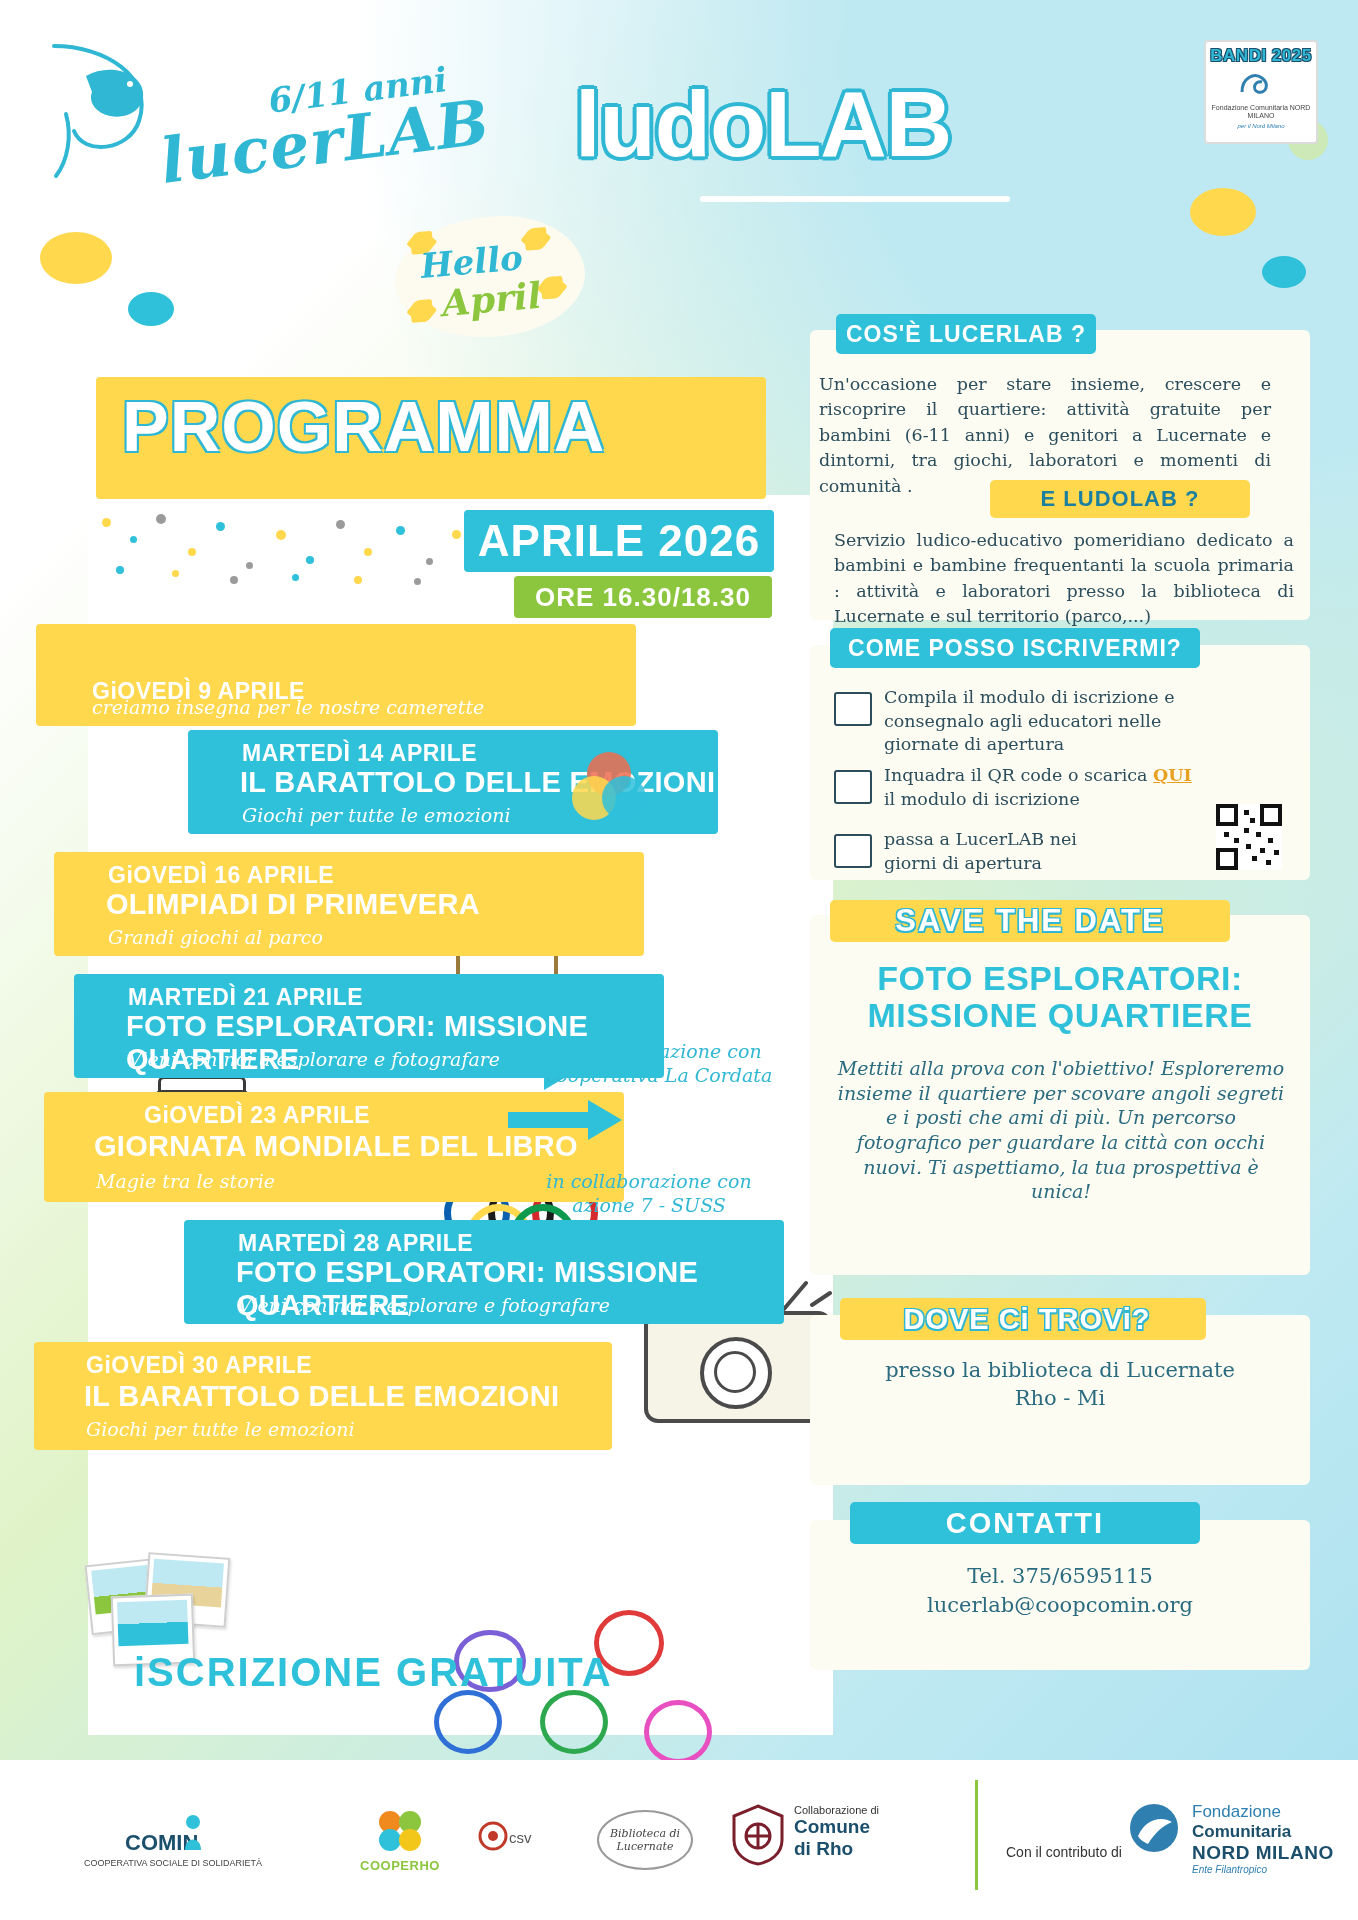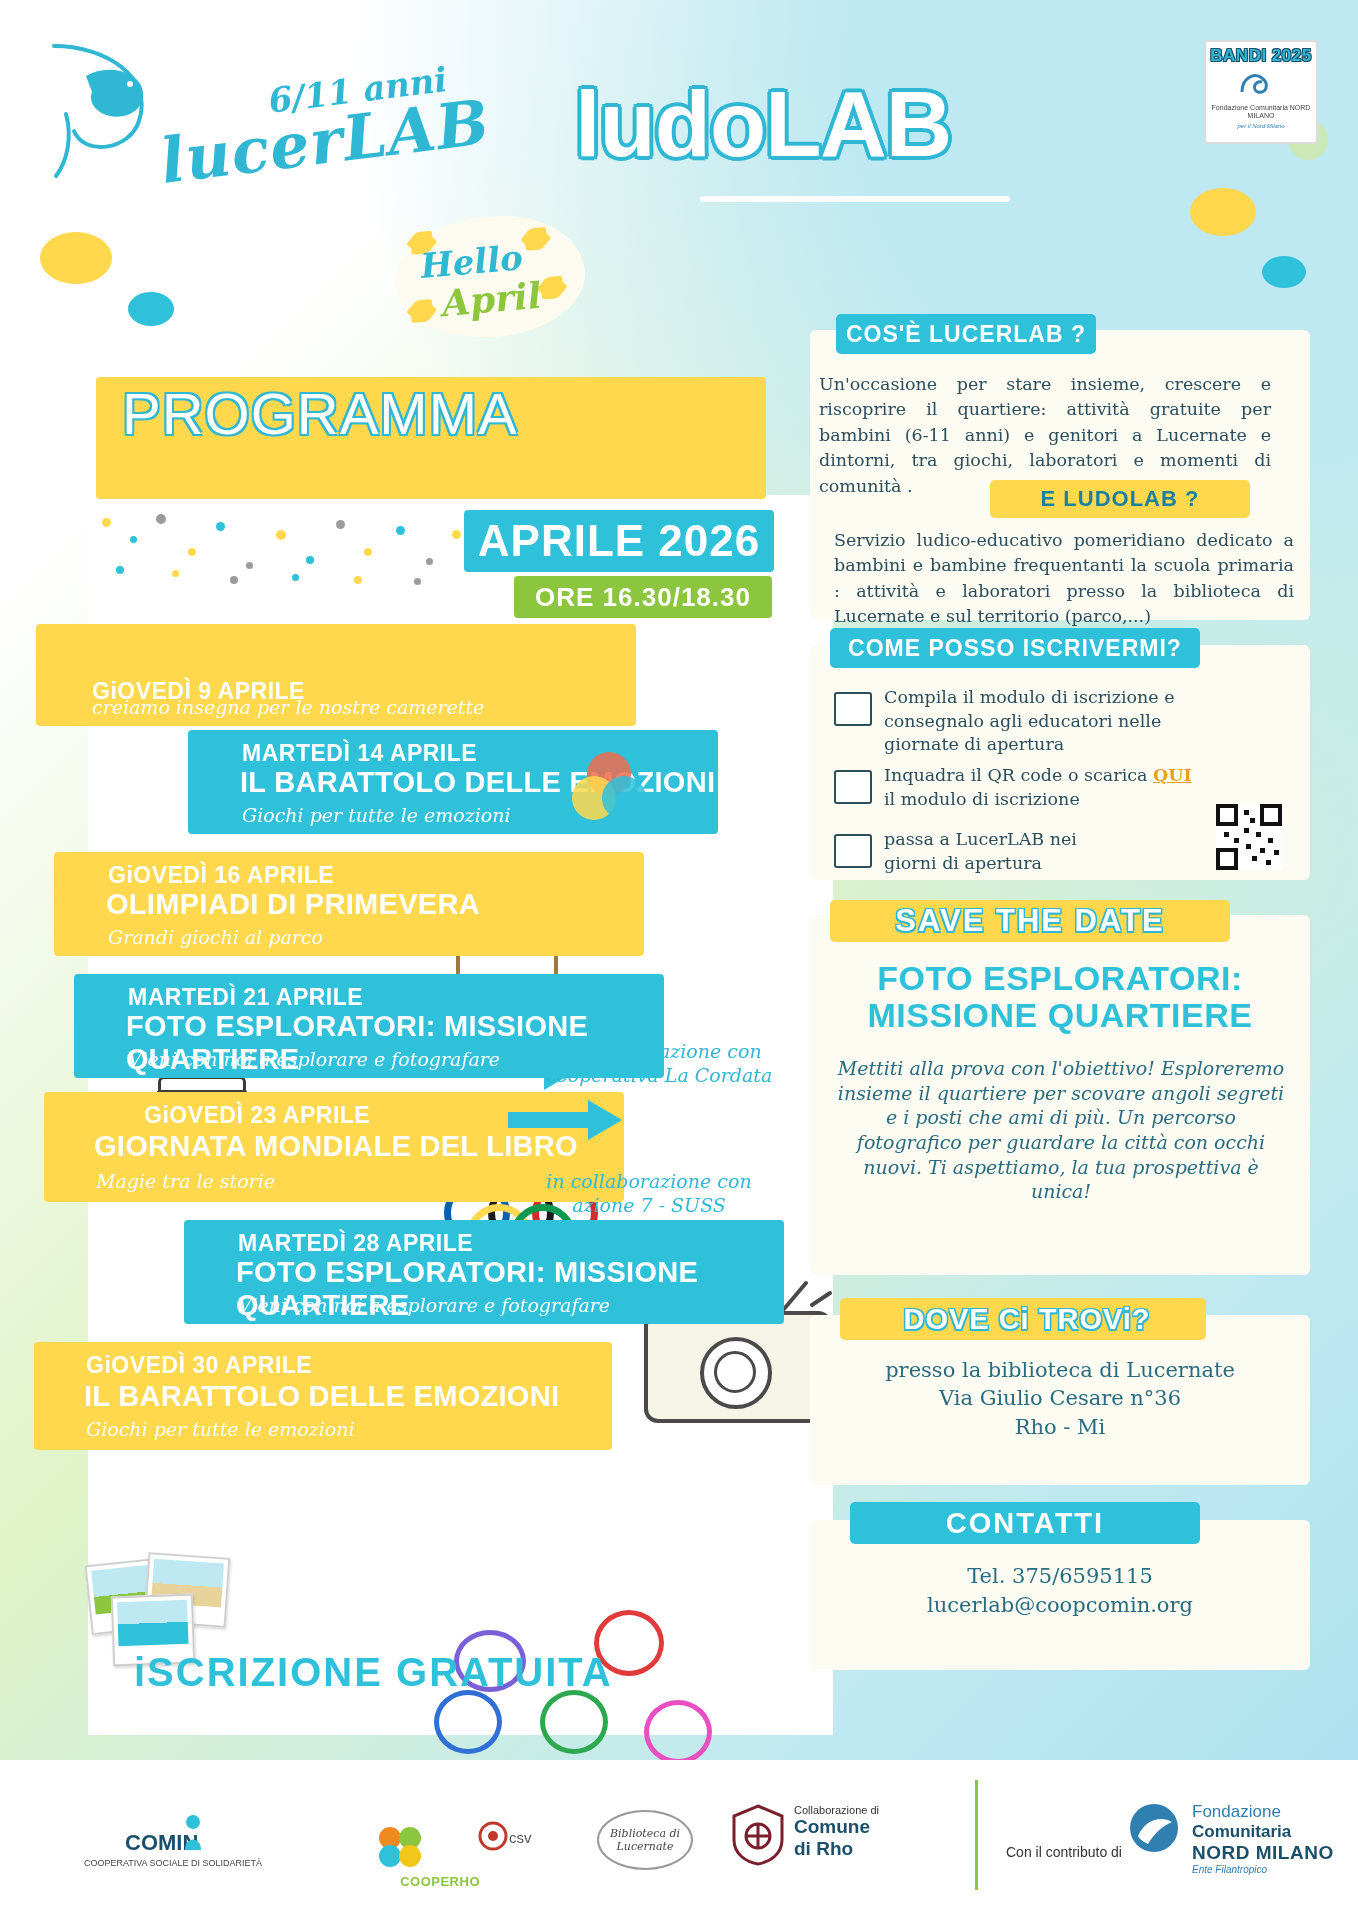--- a/index.html
+++ b/index.html
@@ -85,22 +85,22 @@
   .bandi-badge .bl { font-size:6px; color:#2f7fb0; margin-top:2px; font-style:italic;}
   .swirl { position:absolute; left:44px; top:36px; }
 
   
   .left { position:absolute; left:44px; top:380px; width:745px; }
   .programma-band {
     position:absolute; left:52px; top:-3px; width:670px; height:122px;
     background:#ffd84d; border-radius:4px;
   }
   .programma-text {
-    position:absolute; left:78px; top:0;
-    font-size:58px; font-weight:normal; color:#ffffff; letter-spacing:1px;
+    position:absolute; left:78px; top:7px;
+    font-size:70px; font-weight:bold; color:#ffffff; letter-spacing:1px;
     text-shadow:-2px -2px 0 #2fb7d4,2px -2px 0 #2fb7d4,-2px 2px 0 #2fb7d4,2px 2px 0 #2fb7d4;
   }
   .white-panel {
     position:absolute; left:44px; top:115px; width:745px; height:1240px;
     background:#ffffff;
   }
   .confetti-area { position:absolute; left:52px; top:128px; width:400px; height:84px; }
   .dot { position:absolute; border-radius:50%; }
 
   .date-band {
@@ -489,21 +489,20 @@
       FOTO ESPLORATORI:<br>MISSIONE QUARTIERE
     </div>
     <div class="save-body" style="position:absolute;left:26px;top:726px;width:450px;">Mettiti alla prova con l'obiettivo! Esploreremo insieme il quartiere per scovare angoli segreti e i posti che ami di più. Un percorso fotografico per guardare la città con occhi nuovi. Ti aspettiamo, la tua prospettiva è unica!</div>
 
     <div class="card" style="left:0;top:985px;width:500px;height:170px;"></div>
     <div class="dove-title" style="position:absolute;left:30px;top:968px;width:366px;height:42px;">
       <span style="line-height:42px;">DOVE Ci TROVi?</span>
     </div>
     <div class="dove-body" style="position:absolute;left:20px;top:1026px;width:460px;">
       <div>presso la biblioteca di Lucernate</div>
-      <div>Via Giulio Cesare n°36</div>
       <div>Rho - Mi</div>
     </div>
 
     <div class="card" style="left:0;top:1190px;width:500px;height:150px;"></div>
     <div class="contact-title" style="position:absolute;left:40px;top:1172px;width:350px;height:42px;">
       <span style="line-height:42px;">CONTATTI</span>
     </div>
     <div class="contact-body" style="position:absolute;left:20px;top:1232px;width:460px;">
       <div>Tel.  375/6595115</div>
       <div>lucerlab@coopcomin.org</div>
@@ -515,21 +514,21 @@
 
     <div class="logo" style="left:48px;top:50px;width:250px;">
       <svg width="100" height="46" viewBox="0 0 100 46" style="display:block;margin:0 auto;">
         <text x="2" y="40" font-size="22" font-weight="bold" fill="#1b4f6b" font-family="Liberation Sans, sans-serif">COMIN</text>
         <circle cx="70" cy="12" r="7" fill="#2fc0da"></circle>
         <path d="M62,40 C62,26 78,26 78,40 Z" fill="#2fc0da"></path>
       </svg>
       <div class="logo-sub" style="margin-top:2px;">COOPERATIVA SOCIALE DI SOLIDARIETÀ</div>
     </div>
 
-    <div class="logo" style="left:320px;top:62px;width:160px;text-align:right;">
+    <div class="logo" style="left:320px;top:46px;width:160px;">
       <svg width="60" height="52" viewBox="0 0 60 52" style="display:block;margin:0 auto;">
         <circle cx="20" cy="16" r="11" fill="#f08a1f"></circle>
         <circle cx="40" cy="16" r="11" fill="#8cc63f"></circle>
         <circle cx="20" cy="34" r="11" fill="#2fc0da"></circle>
         <circle cx="40" cy="34" r="11" fill="#f3c61a"></circle>
       </svg>
       <div class="logo-name" style="color:#8cc63f;">COOPERHO</div>
     </div>
 
     <div class="logo" style="left:452px;top:56px;width:120px;">

